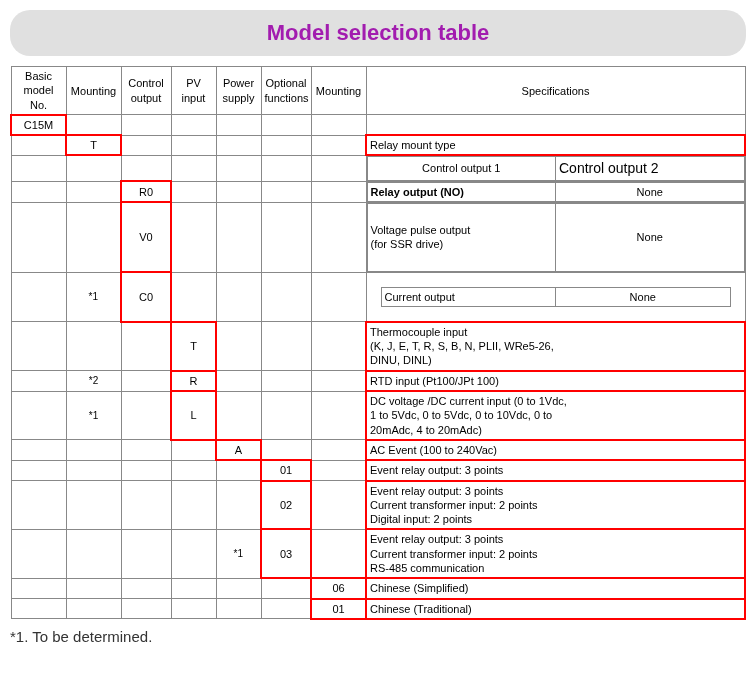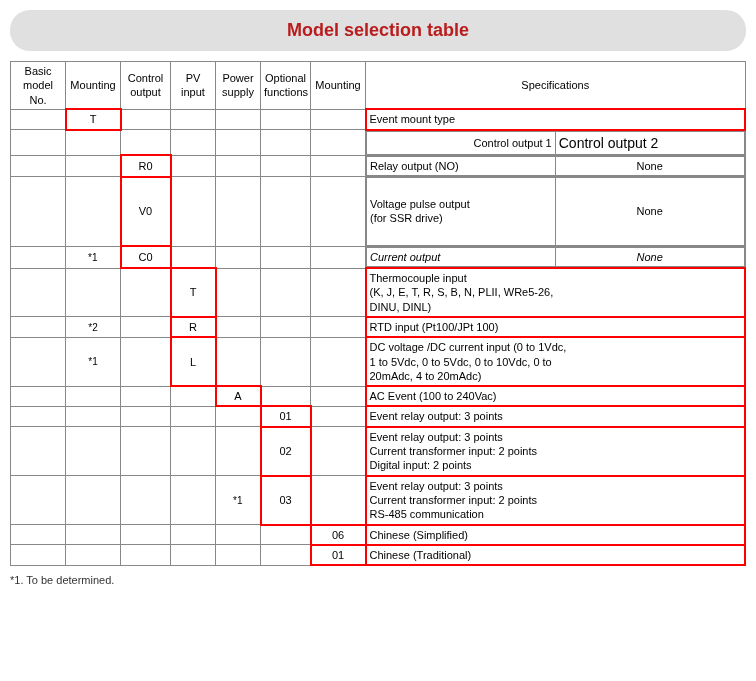--- a/index.html
+++ b/index.html
@@ -11,23 +11,23 @@
       width: 756px;
     }
     .title-box {
       background: #e0e0e0;
       border-radius: 20px;
       text-align: center;
       padding: 10px 20px;
       margin-bottom: 10px;
     }
     .title-box h1 {
-      font-size: 18px;
+      font-size: 22px;
       font-weight: bold;
-      color: #b91c1c;
+      color: #a21caf;
     }
     .table-wrapper {
       width: 100%;
       overflow: visible;
     }
     table {
       width: 100%;
       border-collapse: collapse;
       table-layout: fixed;
     }
@@ -45,21 +45,21 @@
     }
     .red-border {
       border: 2px solid red !important;
     }
     .spec-cell {
       text-align: left;
     }
 
     .notes {
       margin-top: 8px;
-      font-size: 11px;
+      font-size: 15px;
       color: #333;
     }
     .notes p {
       margin-bottom: 2px;
     }
   </style>
 </head>
 <body>
 
 <div class="title-box">
@@ -85,65 +85,75 @@
       <th>Control<br>output</th>
       <th>PV<br>input</th>
       <th>Power<br>supply</th>
       <th>Optional<br>functions</th>
       <th>Mounting</th>
       <th>Specifications</th>
     </tr>
   </thead>
   <tbody>
 
+    <tr>
+      <td class="red-border">C15M</td>
+      <td></td>
+      <td></td>
+      <td></td>
+      <td></td>
+      <td></td>
+      <td></td>
+      <td></td>
+    </tr>
 
     <tr>
       <td></td>
       <td class="red-border">T</td>
       <td></td>
       <td></td>
       <td></td>
       <td></td>
       <td></td>
-      <td class="spec-cell red-border">Event mount type</td>
+      <td class="spec-cell red-border">Relay mount type</td>
     </tr>
 
     <tr>
       <td></td>
       <td></td>
       <td></td>
       <td></td>
       <td></td>
       <td></td>
       <td></td>
       <td class="spec-cell" style="padding:0;">
         <table style="width:100%; border-collapse:collapse; table-layout:fixed;">
           <tbody>
                 <tr>
-            <td style="border:1px solid #888; text-align:right; font-size:11px; width:50%;">Control output 1</td>
+            <td style="border:1px solid #888; text-align:center; font-size:11px; width:50%;">Control output 1</td>
             <td style="border:1px solid #888; text-align:left; font-size:14px; width:50%;">Control output 2</td>
           </tr>
         </tbody>
             </table>
       </td>
     </tr>
 
     <tr>
       <td></td>
       <td></td>
       <td class="red-border">R0</td>
       <td></td>
       <td></td>
       <td></td>
       <td></td>
       <td class="spec-cell" style="padding:0;">
         <table style="width:100%; border-collapse:collapse; table-layout:fixed;">
           <tbody>
                 <tr>
-            <td style="border:1px solid #888; text-align:left; font-size:11px; padding:2px 3px; width:50%;">Relay output (NO)</td>
+            <td style="border:1px solid #888; text-align:left; font-size:11px; padding:2px 3px; width:50%;font-weight:bold;">Relay output (NO)</td>
             <td style="border:1px solid #888; text-align:center; font-size:11px; padding:2px 3px; width:50%;">None</td>
           </tr>
         </tbody>
             </table>
       </td>
     </tr>
 
     <tr>
       <td></td>
       <td></td>
@@ -165,21 +175,21 @@
     </tr>
 
     <tr>
       <td></td>
       <td style="font-size:10px;">*1</td>
       <td class="red-border">C0</td>
       <td></td>
       <td></td>
       <td></td>
       <td></td>
-      <td class="spec-cell" style="padding:0;font-style:italic;">
+      <td class="spec-cell" style="padding:14px;">
         <table style="width:100%; border-collapse:collapse; table-layout:fixed;">
           <tbody>
                 <tr>
             <td style="border:1px solid #888; text-align:left; font-size:11px; padding:2px 3px; width:50%;">Current output</td>
             <td style="border:1px solid #888; text-align:center; font-size:11px; padding:2px 3px; width:50%;">None</td>
           </tr>
         </tbody>
             </table>
       </td>
     </tr>

